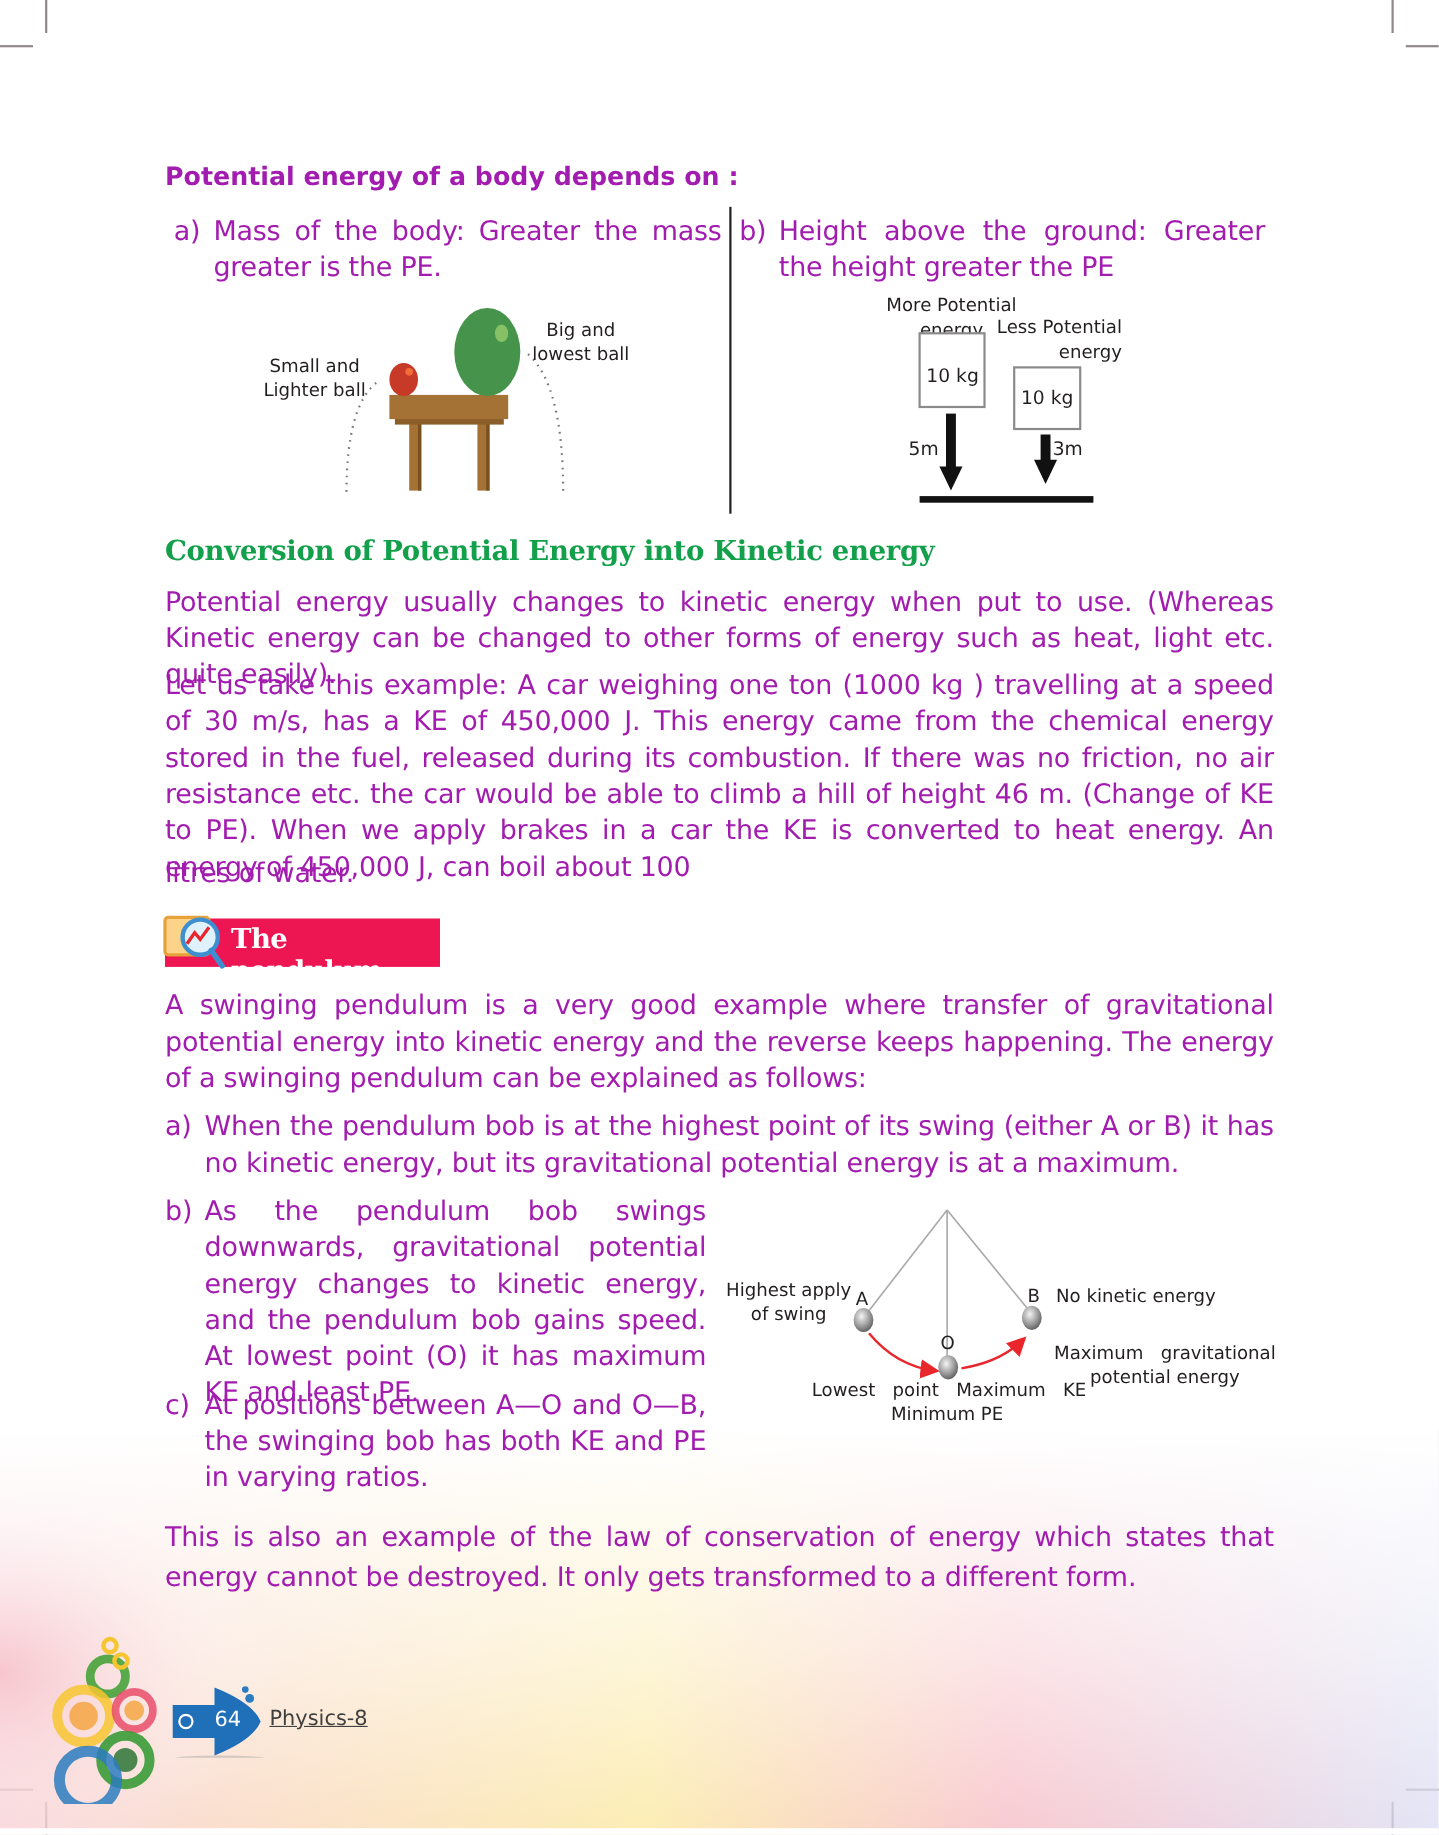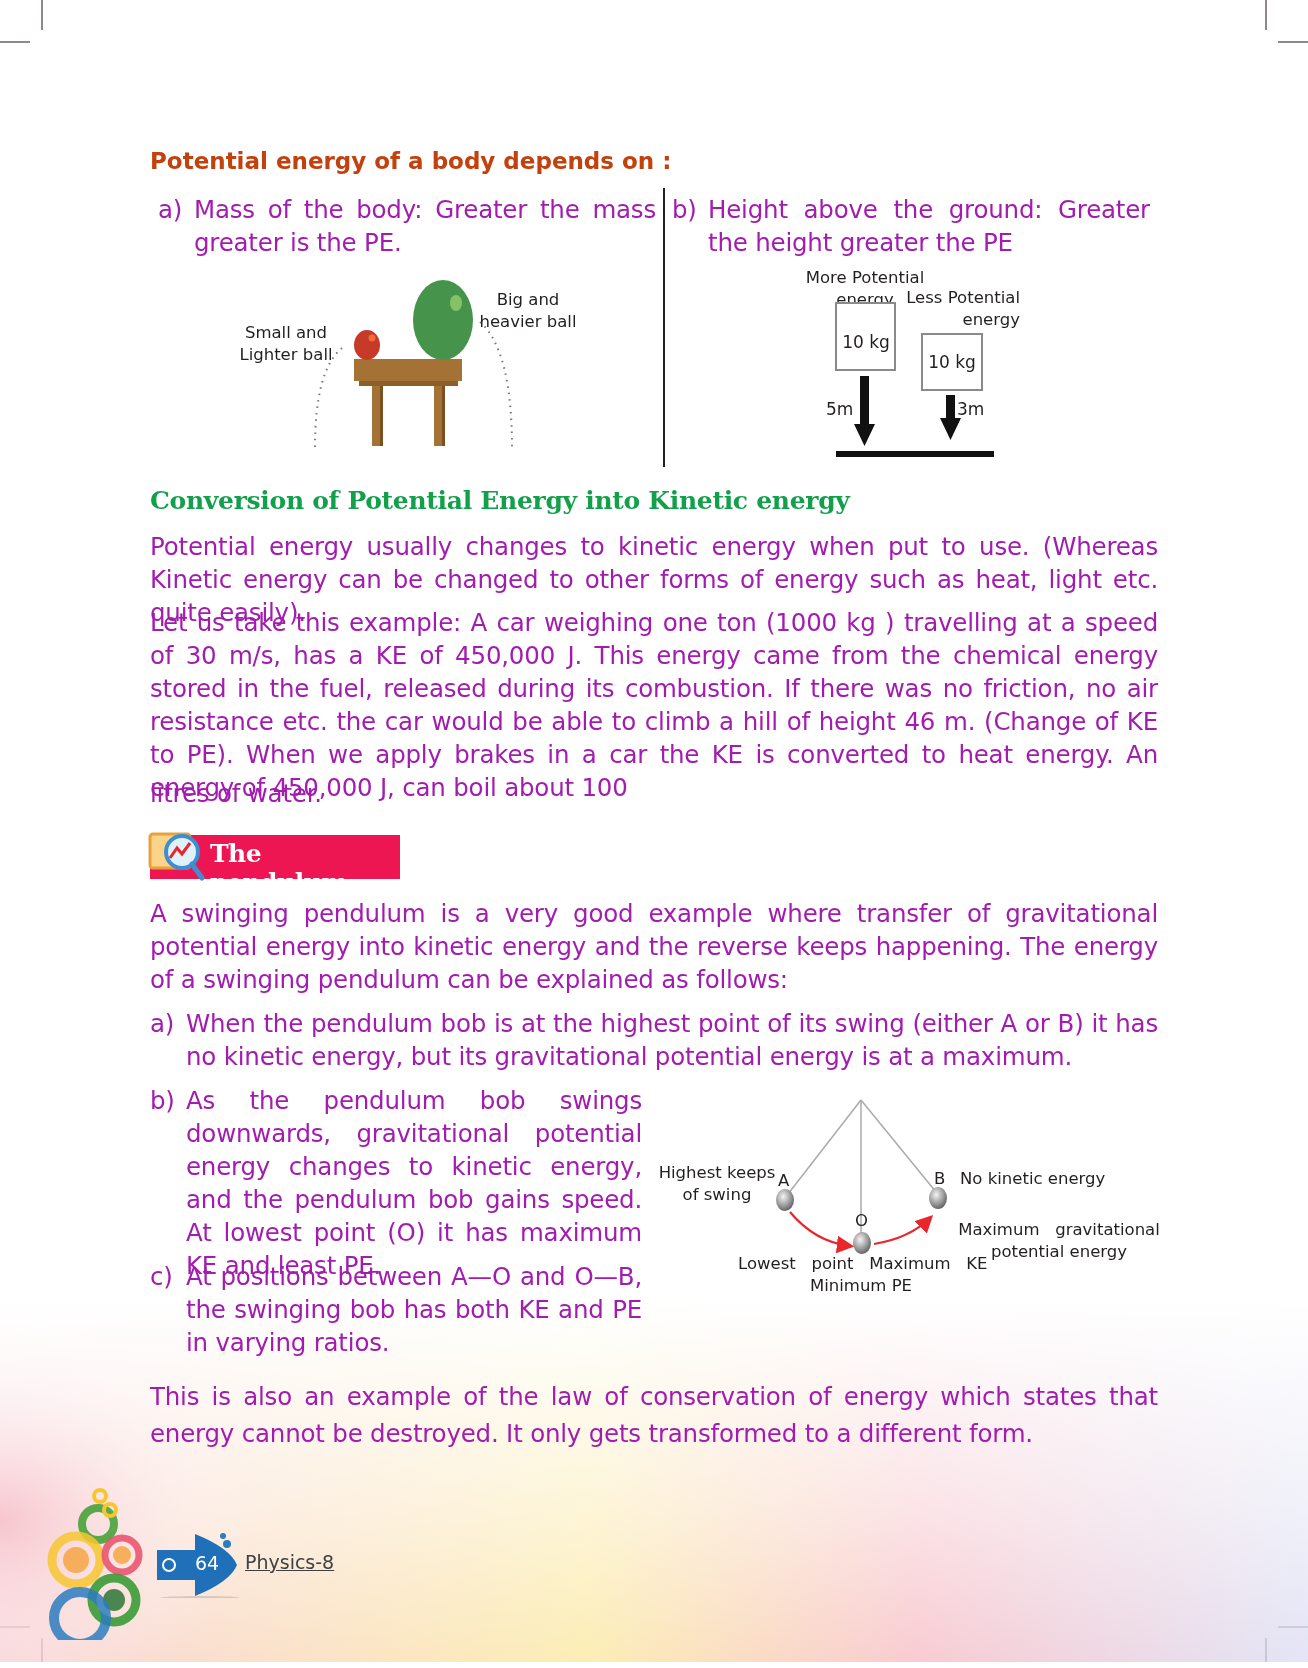--- a/index.html
+++ b/index.html
@@ -2,21 +2,21 @@
 <html><head>
 <meta charset="utf-8">
 <style>
   html, body { margin:0; padding:0; }
   body { width:1308px; height:1668px; position:relative; overflow:hidden; background:#ffffff;
          font-family:"DejaVu Sans", sans-serif; color:#231f20; }
   .abs { position:absolute; }
   .crop { position:absolute; background:#8f8788; }
   .txt { font-size:24.5px; line-height:33px; text-align:justify; color:#a21caf; letter-spacing:-0.2px; }
   .txt.last { text-align-last:left; }
-  .h-pink { color:#c2410c; font-weight:bold; font-size:23px;text-align:right; }
+  .h-pink { color:#a21caf; font-weight:bold; font-size:23px;text-align:right; }
   .h-green { color:#12a04b; font-weight:bold; font-size:25px; font-family:"DejaVu Serif", serif; letter-spacing:-0.3px; }
   .li { position:absolute; }
   .li .mk { position:absolute; left:0; top:0; }
   .li .bd { position:absolute; left:36px; right:0; top:0; }
   .lbl { position:absolute; font-size:16.5px; line-height:22px; color:#231f20; text-align:center; white-space:nowrap; }
   .italic { }
   .banner { position:absolute; left:150px; top:835px; width:238px; height:44px; background:#ed1552;padding-left:12px; }
   .banner span { position:absolute; left:60px; top:4px; color:#fff; font-family:"DejaVu Serif", serif; font-weight:bold; font-size:25px; letter-spacing:-0.5px; }
   .bg-wash { position:absolute; left:0; top:1300px; width:1308px; height:368px; pointer-events:none; }
   .pagenum { position:absolute; left:195px; top:1552px; color:#fff; font-size:19px; }
@@ -85,21 +85,21 @@
   <circle cx="72" cy="68" r="3.5" fill="#f26b3a"></circle>
   <ellipse cx="143" cy="50" rx="30" ry="40" fill="#46944c"></ellipse>
   <ellipse cx="156" cy="33" rx="6" ry="8" fill="#86c265"></ellipse>
 </svg>
 <div class="lbl" style="left:238px;top:322px;width:96px;">
   <div>Small and</div>
   <div>Lighter ball</div>
 </div>
 <div class="lbl" style="left:478px;top:289px;width:100px;">
   <div>Big and</div>
-  <div>heavier ball</div>
+  <div>lowest ball</div>
 </div>
 
 <div class="lbl" style="left:800px;top:267px;width:130px;">
   <div>More Potential</div>
   <div>energy</div>
 </div>
 <div class="lbl" style="left:906px;top:287px;width:114px;text-align:right;">
   <div>Less Potential</div>
   <div>energy</div>
 </div>
@@ -161,21 +161,21 @@
   <line x1="101" y1="10" x2="28" y2="104" stroke="#aaa" stroke-width="1.5"></line>
   <line x1="101" y1="10" x2="101" y2="144" stroke="#aaa" stroke-width="1.5"></line>
   <line x1="101" y1="10" x2="176" y2="102" stroke="#aaa" stroke-width="1.5"></line>
   <path d="M30,122 Q55,152 90,156" fill="none" stroke="#e8262c" stroke-width="2.2" marker-end="url(#arr)"></path>
   <path d="M114,154 Q150,148 170,128" fill="none" stroke="#e8262c" stroke-width="2.2" marker-end="url(#arr)"></path>
   <ellipse cx="25" cy="110" rx="9" ry="11" fill="url(#bobG)"></ellipse>
   <ellipse cx="102" cy="153" rx="9" ry="11" fill="url(#bobG)"></ellipse>
   <ellipse cx="178" cy="108" rx="9" ry="11" fill="url(#bobG)"></ellipse>
 </svg>
 <div class="lbl" style="left:658px;top:1162px;width:118px;">
-  <div>Highest keeps</div>
+  <div>Highest apply</div>
   <div>of swing</div>
 </div>
 <div class="lbl" style="left:778px;top:1170px;">A</div>
 <div class="lbl" style="left:855px;top:1210px;">O</div>
 <div class="lbl" style="left:934px;top:1168px;">B</div>
 <div class="lbl" style="left:960px;top:1168px;text-align:center;">No kinetic energy</div>
 <div class="lbl" style="left:958px;top:1199px;width:202px;margin-top:20px;">
   <div style="white-space:pre;">Maximum   gravitational</div>
   <div>potential energy</div>
 </div>

